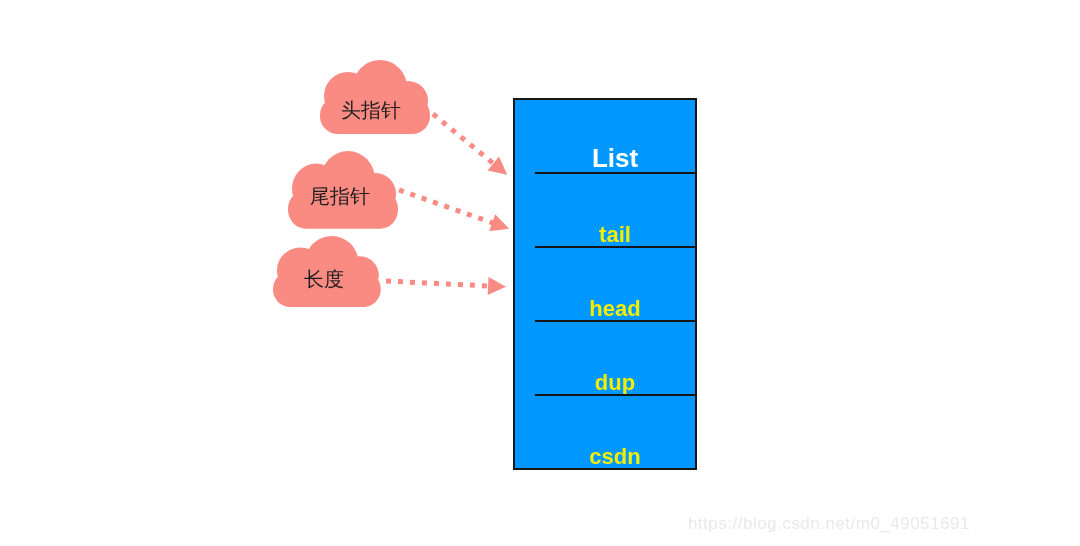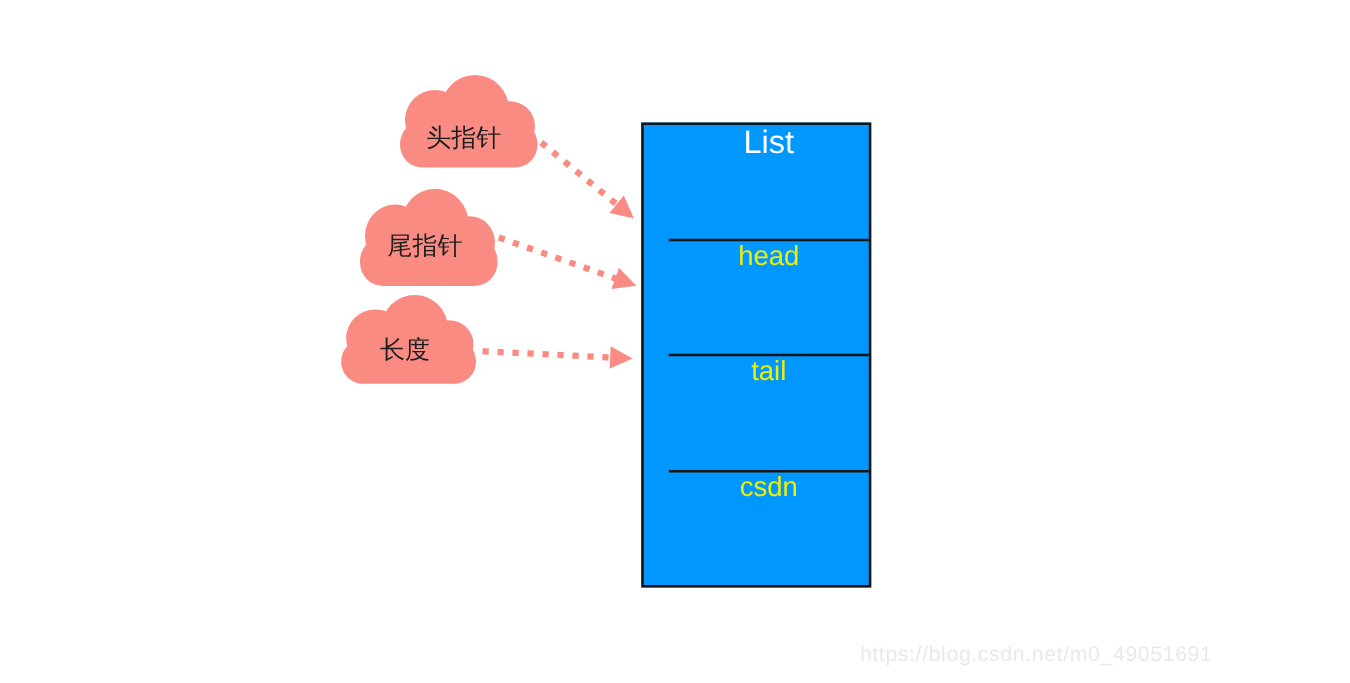--- a/index.html
+++ b/index.html
@@ -46,24 +46,24 @@
     position:absolute;
     left:513px; top:98px;
     width:184px; height:372px;
     background:var(--table-fill);
     border:2px solid var(--table-border);
     display:flex; flex-direction:column;
   }
   .struct-row {
     flex:1;
     display:flex; flex-direction:column;
-    justify-content:flex-start; align-items:center;
+    justify-content:flex-end; align-items:center;
     border-top:2px solid var(--table-border);
     color:var(--label-color);
-    font-weight:normal;
+    font-weight:bold;
     font-size:22px;
     line-height:1.05;
     text-align:center;
     margin-left:20px;
   }
   .struct-row:first-child { border-top:none; }
   .struct-row.title-row {
     color:var(--title-color);
     font-size:26px;
   }
@@ -118,25 +118,29 @@
       <use href="#cloudShape" transform="translate(271,236) scale(0.98,0.96)"></use>
       <text class="cloud-label" x="324" y="286" text-anchor="middle">长度</text>
     </g>
   </svg>
 
   <div class="struct-table">
     <div class="struct-row title-row">
       <span class="lbl">List</span>
     </div>
     <div class="struct-row">
+      <span class="lbl">tail</span>
+      <span class="val"></span>
+    </div>
+    <div class="struct-row">
       <span class="lbl">head</span>
       <span class="val"></span>
     </div>
     <div class="struct-row">
-      <span class="lbl">tail</span>
+      <span class="lbl">dup</span>
       <span class="val"></span>
     </div>
     <div class="struct-row">
       <span class="lbl">csdn</span>
       <span class="val"></span>
     </div>
   </div>
 
   <div class="watermark">https://blog.csdn.net/m0_49051691</div>
 </div>

